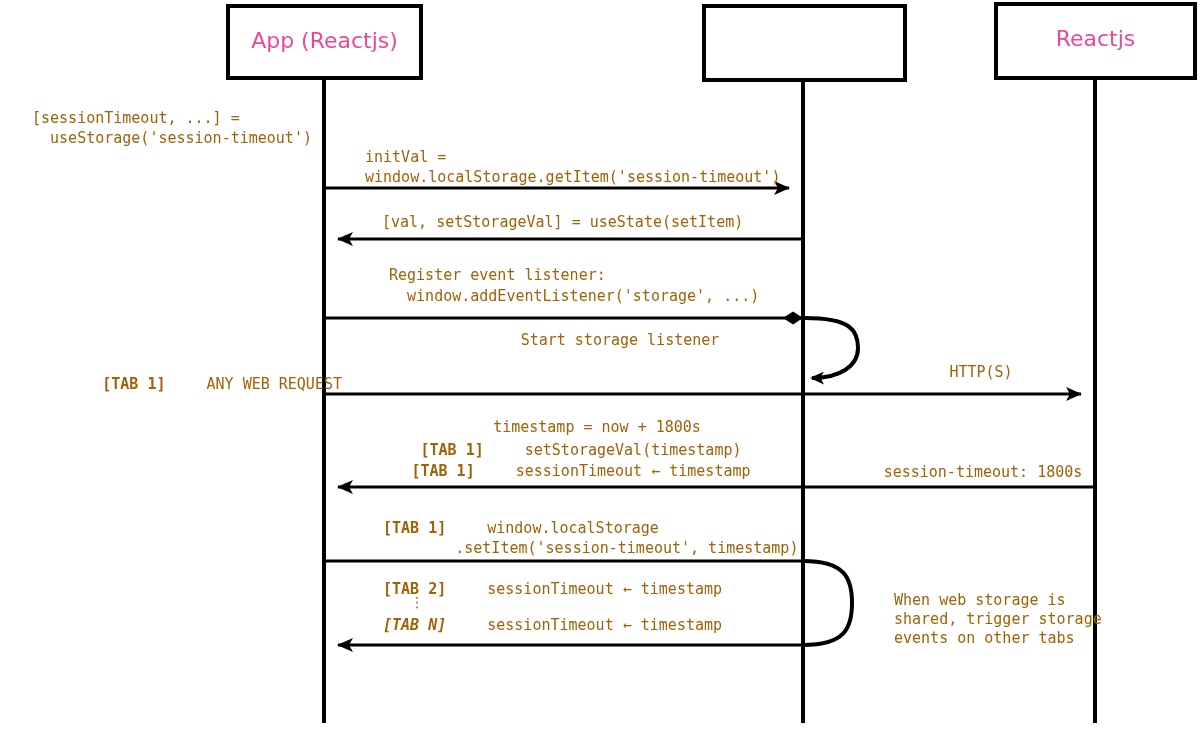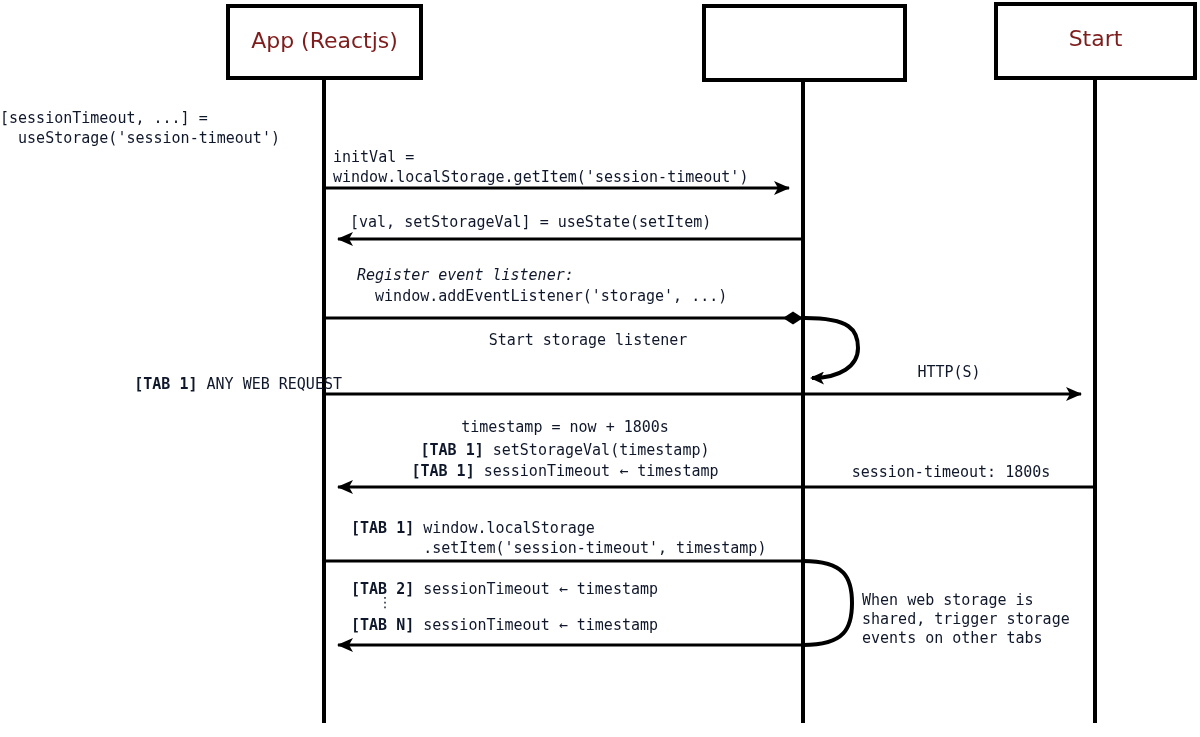--- a/index.html
+++ b/index.html
@@ -1,23 +1,23 @@
 <!DOCTYPE html>
 <html><head>
 <meta charset="utf-8">
 <style>
   html,body{margin:0;padding:0;background:#ffffff;}
   body{width:1200px;height:737px;overflow:hidden;
        font-family:"DejaVu Sans Mono","Liberation Mono",monospace;}
   #stage{position:relative;width:1200px;height:737px;background:#fff;}
   #svglayer{position:absolute;left:0;top:0;width:1200px;height:737px;}
-  .lbl{position:absolute;color:#0f172a;white-space:pre;line-height:20px;
-       font-family:"DejaVu Sans Mono","Liberation Mono",monospace;font-size:15px;}
+  .lbl{position:absolute;color:#a16207;white-space:pre;line-height:20px;
+       font-family:"DejaVu Sans Mono","Liberation Mono",monospace;font-size:15px;margin-left:32px;}
   .lbl.b{font-weight:bold;}
-  .actor-name{position:absolute;color:#7f1d1d;white-space:pre;
+  .actor-name{position:absolute;color:#ec4899;white-space:pre;
        font-family:"DejaVu Sans","Liberation Sans",sans-serif;font-size:22px;
        text-align:center;}
   .rt{text-align:center;}
 </style>
 </head>
 <body>
 
 <div id="stage">
 
   <svg id="svglayer" viewBox="0 0 1200 737">
@@ -63,31 +63,31 @@
 
     <line x1="1095" y1="487" x2="338" y2="487" stroke="#000" stroke-width="3" marker-end="url(#ah-l)"></line>
 
     <line x1="324" y1="561" x2="803" y2="561" stroke="#000" stroke-width="3"></line>
 
     <path d="M803,561 C 845,561 852,578 852,603 C 852,628 845,645 803,645" fill="none" stroke="#000" stroke-width="4"></path>
     <line x1="803" y1="645" x2="338" y2="645" stroke="#000" stroke-width="3" marker-end="url(#ah-l)"></line>
   </svg>
 
   <div class="actor-name" style="left:228px; top:28px; width:193px;">App (Reactjs)</div>
-  <div class="actor-name" style="left:996px; top:26px; width:199px;">Start</div>
+  <div class="actor-name" style="left:996px; top:26px; width:199px;">Reactjs</div>
 
   <div class="lbl" style="left:0px; top:108px;">[sessionTimeout, ...] =</div>
   <div class="lbl" style="left:0px; top:128px;">  useStorage('session-timeout')</div>
 
   <div class="lbl" style="left:333px; top:147px;">initVal =</div>
   <div class="lbl" style="left:333px; top:167px;">window.localStorage.getItem('session-timeout')</div>
 
   <div class="lbl" style="left:350px; top:212px;">[val, setStorageVal] = useState(setItem)</div>
 
-  <div class="lbl" style="left:357px; top:265px;font-style:italic;">Register event listener:</div>
+  <div class="lbl" style="left:357px; top:265px;">Register event listener:</div>
   <div class="lbl" style="left:357px; top:286px;">  window.addEventListener('storage', ...)</div>
 
   <div class="lbl rt" style="left:383px; top:330px; width:410px;">Start storage listener</div>
 
   <div style="position:absolute; left:0px; top:374px; width:318px; text-align:right;padding-left:24px;">
     <span class="lbl b" style="position:static;">[TAB 1]</span><span class="lbl" style="position:static;"> ANY WEB REQUEST</span>
   </div>
   <div class="lbl" style="left:814px; top:362px; width:270px; text-align:center;">HTTP(S)</div>
 
   <div class="lbl" style="left:340px; top:417px; width:450px; text-align:center;">timestamp = now + 1800s</div>
@@ -107,20 +107,20 @@
   </div>
   <div class="lbl" style="left:351px; top:538px;">        .setItem('session-timeout', timestamp)</div>
 
   <div style="position:absolute; left:351px; top:579px;">
     <span class="lbl b" style="position:static;">[TAB 2]</span><span class="lbl" style="position:static;"> sessionTimeout ← timestamp</span>
   </div>
 
   <div class="lbl" style="left:378px; top:592px; font-size:14px;">⋮</div>
 
   <div style="position:absolute; left:351px; top:615px;">
-    <span class="lbl b" style="position:static;">[TAB N]</span><span class="lbl" style="position:static;"> sessionTimeout ← timestamp</span>
+    <span class="lbl b" style="position:static;font-style:italic;">[TAB N]</span><span class="lbl" style="position:static;"> sessionTimeout ← timestamp</span>
   </div>
 
   <div class="lbl" style="left:862px; top:590px;">When web storage is</div>
   <div class="lbl" style="left:862px; top:609px;">shared, trigger storage</div>
   <div class="lbl" style="left:862px; top:628px;">events on other tabs</div>
 
 </div>
 
 </body></html>

